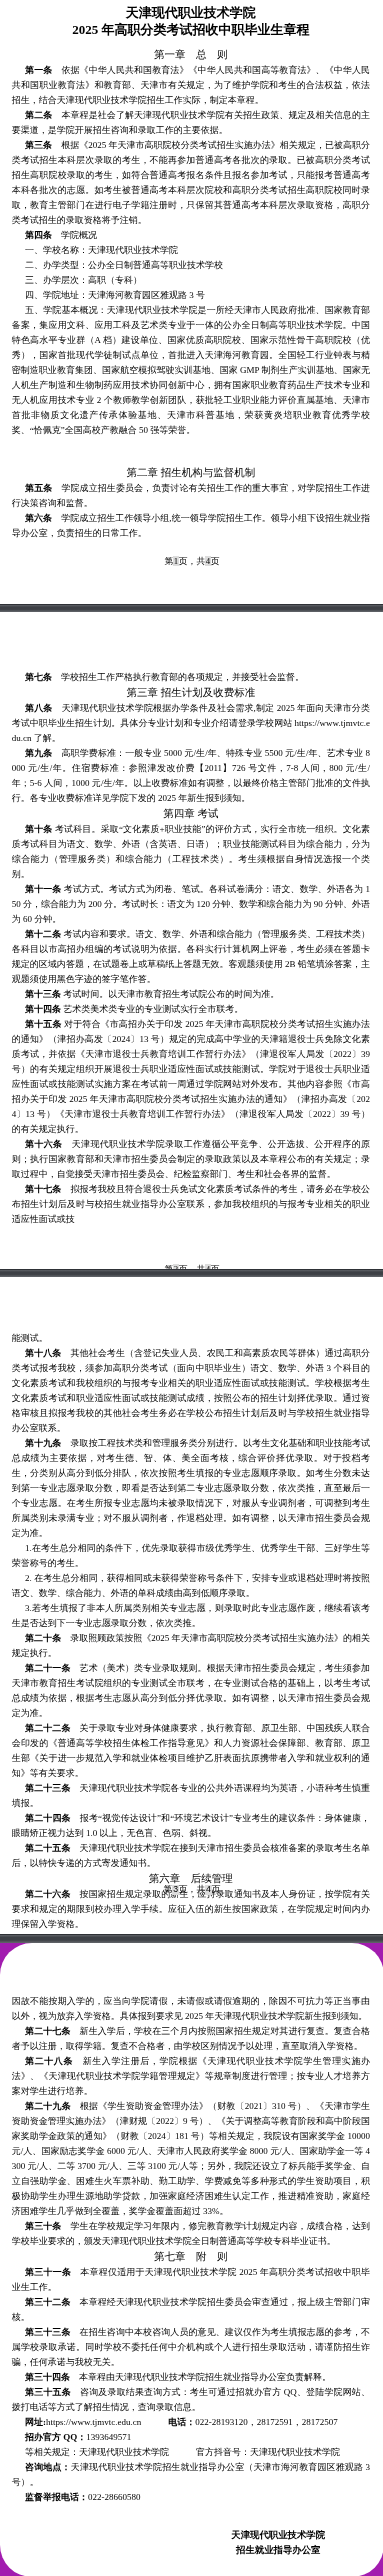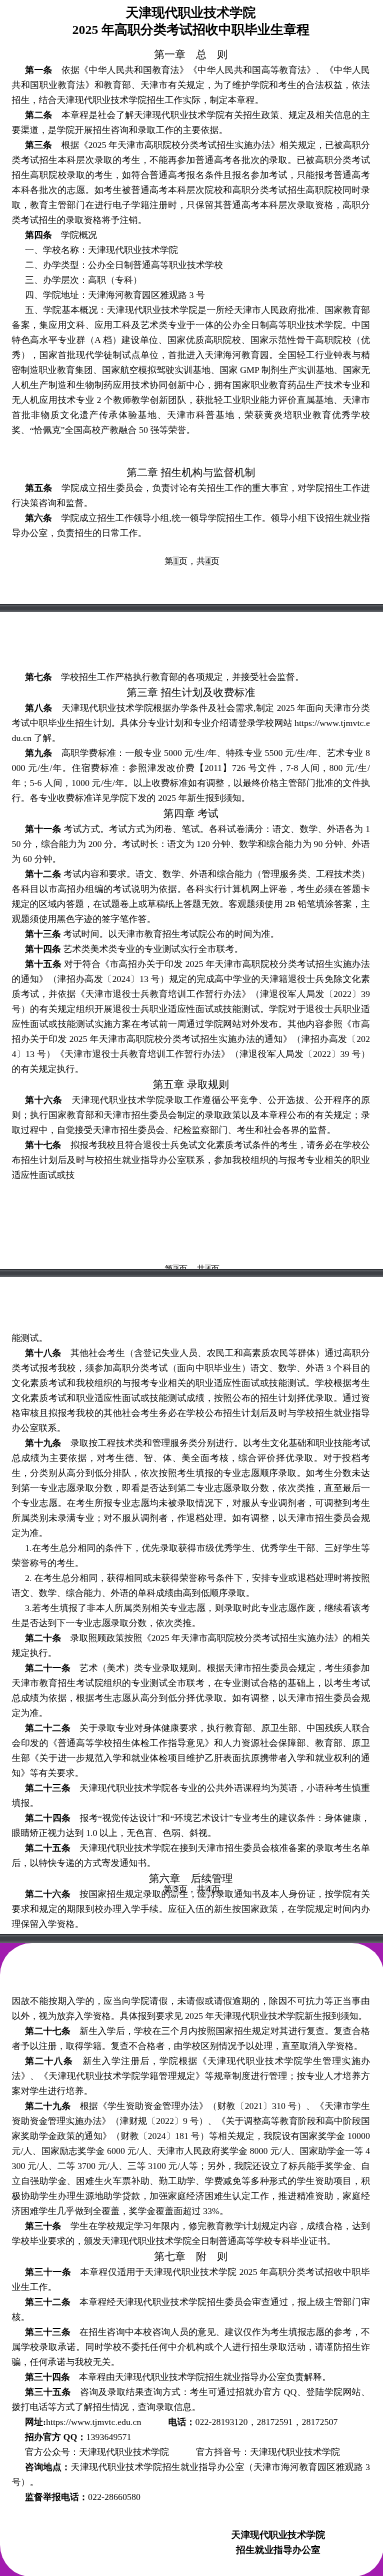--- a/index.html
+++ b/index.html
@@ -52,26 +52,26 @@
       <div class="page-footer"><span>第</span><span class="fnum">1</span><span>页，共</span><span class="fnum">4</span><span>页</span></div>
     </section>
     <div class="page-break"></div>
     <section class="page page-2">
       <div class="inner">
         <p class="para"><span class="lead">第七条</span><span>　学校招生工作严格执行教育部的各项规定，并接受社会监督。</span></p>
         <div class="chapter">第三章 招生计划及收费标准</div>
         <p class="para"><span class="lead">第八条</span><span>　天津现代职业技术学院根据办学条件及社会需求,制定 2025 年面向天津市分类考试中职毕业生招生计划。具体分专业计划和专业介绍请登录学校网站 https://www.tjmvtc.edu.cn 了解。</span></p>
         <p class="para"><span class="lead">第九条</span><span>　高职学费标准：一般专业 5000 元/生/年、特殊专业 5500 元/生/年、艺术专业 8000 元/生/年。住宿费标准：参照津发改价费【2011】726 号文件，7-8 人间，800 元/生/年；5-6 人间，1000 元/生/年。以上收费标准如有调整，以最终价格主管部门批准的文件执行。各专业收费标准详见学院下发的 2025 年新生报到须知。</span></p>
         <div class="chapter">第四章 考试</div>
+        <p class="para"><span class="lead">第十条</span><span> 考试科目。采取“文化素质+职业技能”的评价方式，实行全市统一组织。文化素质考试科目为语文、数学、外语（含英语、日语）；职业技能测试科目为综合能力，分为综合能力（管理服务类）和综合能力（工程技术类）。考生须根据自身情况选报一个类别。</span></p>
         <p class="para"><span class="lead">第十一条</span><span> 考试方式。考试方式为闭卷、笔试。各科试卷满分：语文、数学、外语各为 150 分，综合能力为 200 分。考试时长：语文为 120 分钟、数学和综合能力为 90 分钟、外语为 60 分钟。</span></p>
         <p class="para"><span class="lead">第十二条</span><span> 考试内容和要求。语文、数学、外语和综合能力（管理服务类、工程技术类）各科目以市高招办组编的考试说明为依据。各科实行计算机网上评卷，考生必须在答题卡规定的区域内答题，在试题卷上或草稿纸上答题无效。客观题须使用 2B 铅笔填涂答案，主观题须使用黑色字迹的签字笔作答。</span></p>
         <p class="para"><span class="lead">第十三条</span><span> 考试时间。以天津市教育招生考试院公布的时间为准。</span></p>
         <p class="para"><span class="lead">第十四条</span><span> 艺术类美术类专业的专业测试实行全市联考。</span></p>
         <p class="para"><span class="lead">第十五条</span><span> 对于符合《市高招办关于印发 2025 年天津市高职院校分类考试招生实施办法的通知》（津招办高发〔2024〕13 号）规定的完成高中学业的天津籍退役士兵免除文化素质考试，并依据《天津市退役士兵教育培训工作暂行办法》（津退役军人局发〔2022〕39 号）的有关规定组织开展退役士兵职业适应性面试或技能测试。学院对于退役士兵职业适应性面试或技能测试实施方案在考试前一周通过学院网站对外发布。其他内容参照《市高招办关于印发 2025 年天津市高职院校分类考试招生实施办法的通知》（津招办高发〔2024〕13 号）《天津市退役士兵教育培训工作暂行办法》（津退役军人局发〔2022〕39 号）的有关规定执行。</span></p>
-        <div class="chapter">第五章 录取规则</div>
         <p class="para"><span class="lead">第十六条</span><span>　天津现代职业技术学院录取工作遵循公平竞争、公开选拔、公开程序的原则；执行国家教育部和天津市招生委员会制定的录取政策以及本章程公布的有关规定；录取过程中，自觉接受天津市招生委员会、纪检监察部门、考生和社会各界的监督。</span></p>
         <p class="para"><span class="lead">第十七条</span><span>　拟报考我校且符合退役士兵免试文化素质考试条件的考生，请务必在学校公布招生计划后及时与校招生就业指导办公室联系，参加我校组织的与报考专业相关的职业适应性面试或技</span></p>
       </div>
       <div class="page-footer"><span>第</span><span class="fnum">2</span><span>页，共</span><span class="fnum">4</span><span>页</span></div>
     </section>
     <div class="page-break"></div>
     <section class="page page-3">
       <div class="inner">
         <p class="para noindent"><span>能测试。</span></p>
         <p class="para"><span class="lead">第十八条</span><span>　其他社会考生（含登记失业人员、农民工和高素质农民等群体）通过高职分类考试报考我校，须参加高职分类考试（面向中职毕业生）语文、数学、外语 3 个科目的文化素质考试和我校组织的与报考专业相关的职业适应性面试或技能测试。学校根据考生文化素质考试和职业适应性面试或技能测试成绩，按照公布的招生计划择优录取。通过资格审核且拟报考我校的其他社会考生务必在学校公布招生计划后及时与学校招生就业指导办公室联系。</span></p>
@@ -99,21 +99,21 @@
         <p class="para"><span class="lead">第二十九条</span><span>　根据《学生资助资金管理办法》（财教〔2021〕310 号）、《天津市学生资助资金管理实施办法》（津财规〔2022〕9 号）、《关于调整高等教育阶段和高中阶段国家奖助学金政策的通知》（财教〔2024〕181 号）等相关规定，我院设有国家奖学金 10000 元/人、国家励志奖学金 6000 元/人、天津市人民政府奖学金 8000 元/人、国家助学金一等 4300 元/人、二等 3700 元/人、三等 3100 元/人等；另外，我院还设立了标兵能手奖学金、自立自强助学金、困难生火车票补助、勤工助学、学费减免等多种形式的学生资助项目，积极协助学生办理生源地助学贷款，加强家庭经济困难生认定工作，推进精准资助，家庭经济困难学生几乎做到全覆盖，奖学金覆盖面超过 33%。</span></p>
         <p class="para"><span class="lead">第三十条</span><span>　学生在学校规定学习年限内，修完教育教学计划规定内容，成绩合格，达到学校毕业要求的，颁发天津现代职业技术学院全日制普通高等学校专科毕业证书。</span></p>
         <div class="chapter">第七章　附　则</div>
         <p class="para"><span class="lead">第三十一条</span><span>　本章程仅适用于天津现代职业技术学院 2025 年高职分类考试招收中职毕业生工作。</span></p>
         <p class="para"><span class="lead">第三十二条</span><span>　本章程经天津现代职业技术学院招生委员会审查通过，报上级主管部门审核。</span></p>
         <p class="para"><span class="lead">第三十三条</span><span>　在招生咨询中本校咨询人员的意见、建议仅作为考生填报志愿的参考，不属学校录取承诺。同时学校不委托任何中介机构或个人进行招生录取活动，请谨防招生诈骗，任何承诺与我校无关。</span></p>
         <p class="para"><span class="lead">第三十四条</span><span>　本章程由天津现代职业技术学院招生就业指导办公室负责解释。</span></p>
         <p class="para"><span class="lead">第三十五条</span><span>　咨询及录取结果查询方式：考生可通过招就办官方 QQ、登陆学院网站、拨打电话等方式了解招生情况，查询录取信息。</span></p>
         <p class="para"><span class="lead">网址:</span><span>https://www.tjmvtc.edu.cn</span><span>　　　</span><span class="lead">电话：</span><span>022-28193120，28172591，28172507</span></p>
         <p class="para"><span class="lead">招办官方 QQ：</span><span>1393649571</span></p>
-        <p class="para"><span>官方公众号：天津现代职业技术学院</span><span>　　　</span><span>官方抖音号：天津现代职业技术学院</span></p>
+        <p class="para"><span>等相关规定：天津现代职业技术学院</span><span>　　　</span><span>官方抖音号：天津现代职业技术学院</span></p>
         <p class="para"><span class="lead">咨询地点：</span><span>天津现代职业技术学院招生就业指导办公室（天津市海河教育园区雅观路 3 号）。</span></p>
         <p class="para"><span class="lead">监督举报电话：</span><span>022-28660580</span></p>
         <div style="height: 23.4px;"></div>
         <div class="sign">
           <div>天津现代职业技术学院</div>
           <div>招生就业指导办公室</div>
         </div>
       </div>
       <div class="page-footer"><span>第</span><span class="fnum">4</span><span>页，共</span><span class="fnum">4</span><span>页</span></div>
     </section>

